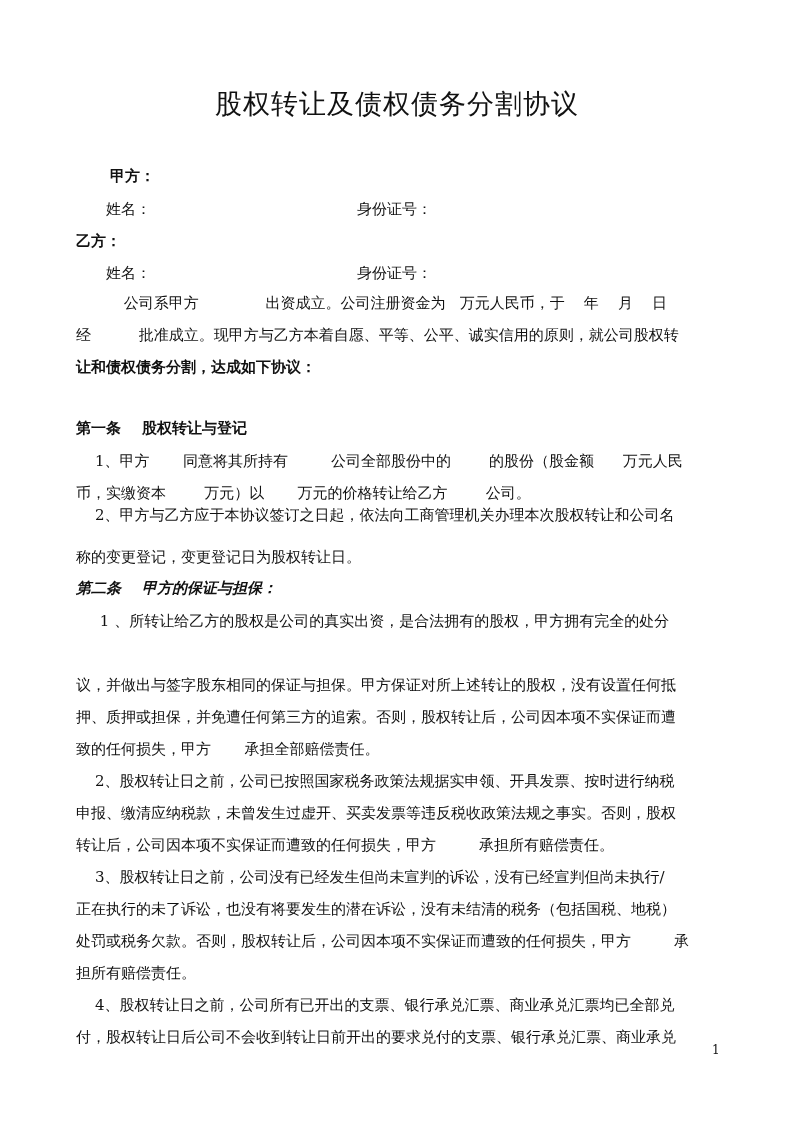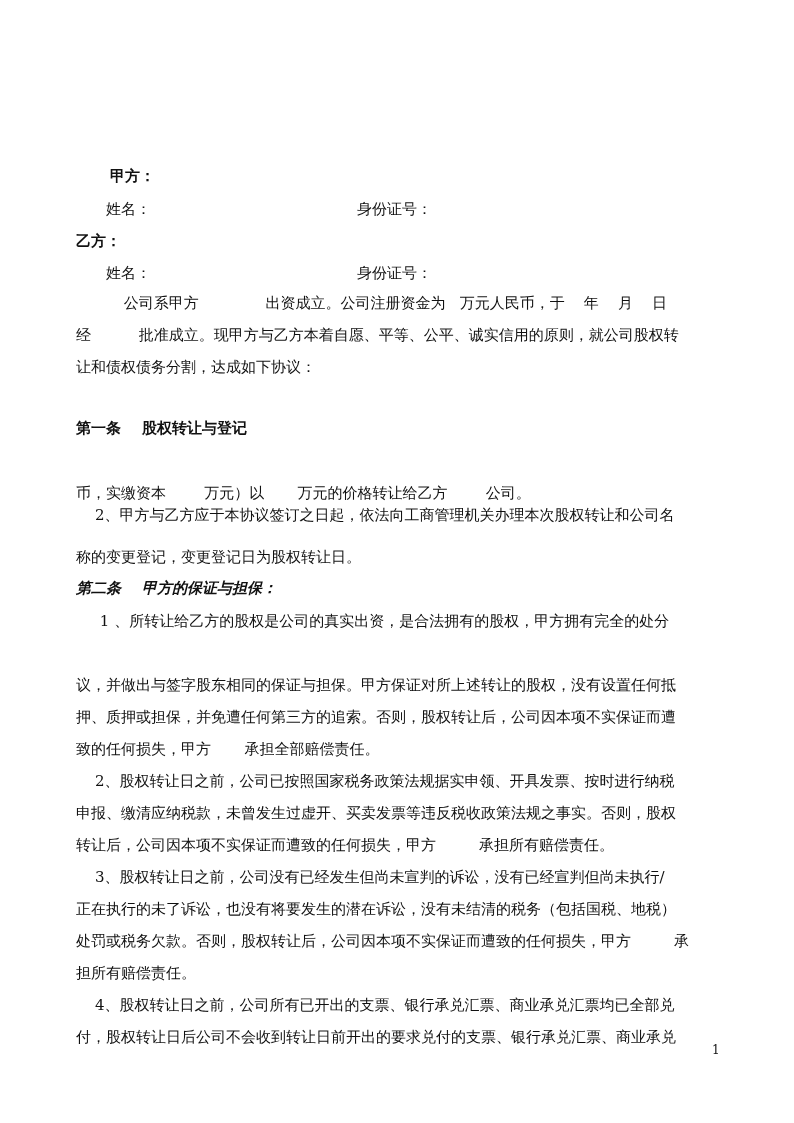--- a/index.html
+++ b/index.html
@@ -9,34 +9,36 @@
   .title { position:absolute; left:0; width:794px; top:86px; text-align:center;
            font-size:27px; letter-spacing:1px; font-weight:normal; }
   .line { position:absolute; left:76px; font-size:15px; white-space:pre; line-height:20px; }
   .bold { font-weight:bold; }
   .pno { position:absolute; left:712px; top:1043px; font-size:12px; }
 </style>
 </head>
 <body>
 
 <div class="page">
+  <div class="title">股权转让及债权债务分割协议</div>
 
   <div class="line bold" style="top:166px;left:76px;padding-left:34px;">甲方：</div>
   <div class="line" style="top:199px;left:106px;">姓名：</div>
   <div class="line" style="top:199px;left:357px;">身份证号：</div>
 
   <div class="line bold" style="top:231px;left:76px;">乙方：</div>
   <div class="line" style="top:263px;left:106px;">姓名：</div>
   <div class="line" style="top:263px;left:357px;">身份证号：</div>
 
   <div class="line" style="top:293px;">          公司系甲方              出资成立。公司注册资金为   万元人民币，于    年    月    日</div>
   <div class="line" style="top:325px;">经          批准成立。现甲方与乙方本着自愿、平等、公平、诚实信用的原则，就公司股权转</div>
-  <div class="line" style="top:357px;">让和债权债务分割，达成如下协议：</div>
+  <div class="line" style="top:357px;font-weight:bold;">让和债权债务分割，达成如下协议：</div>
 
   <div class="line bold" style="top:418px;">第一条    股权转让与登记</div>
+  <div class="line" style="top:451px;">    1、甲方       同意将其所持有         公司全部股份中的        的股份（股金额      万元人民</div>
   <div class="line" style="top:483px;">币，实缴资本        万元）以       万元的价格转让给乙方        公司。</div>
   <div class="line" style="top:488px;margin-top:17px;">    2、甲方与乙方应于本协议签订之日起，依法向工商管理机关办理本次股权转让和公司名</div>
   <div class="line" style="top:547px;">称的变更登记，变更登记日为股权转让日。</div>
 
   <div class="line bold" style="top:578px;font-style:italic;">第二条    甲方的保证与担保：</div>
   <div class="line" style="top:611px;">     1 、所转让给乙方的股权是公司的真实出资，是合法拥有的股权，甲方拥有完全的处分</div>
   <div class="line" style="top:675px;">议，并做出与签字股东相同的保证与担保。甲方保证对所上述转让的股权，没有设置任何抵</div>
   <div class="line" style="top:707px;">押、质押或担保，并免遭任何第三方的追索。否则，股权转让后，公司因本项不实保证而遭</div>
   <div class="line" style="top:739px;">致的任何损失，甲方       承担全部赔偿责任。</div>
   <div class="line" style="top:771px;">    2、股权转让日之前，公司已按照国家税务政策法规据实申领、开具发票、按时进行纳税</div>

